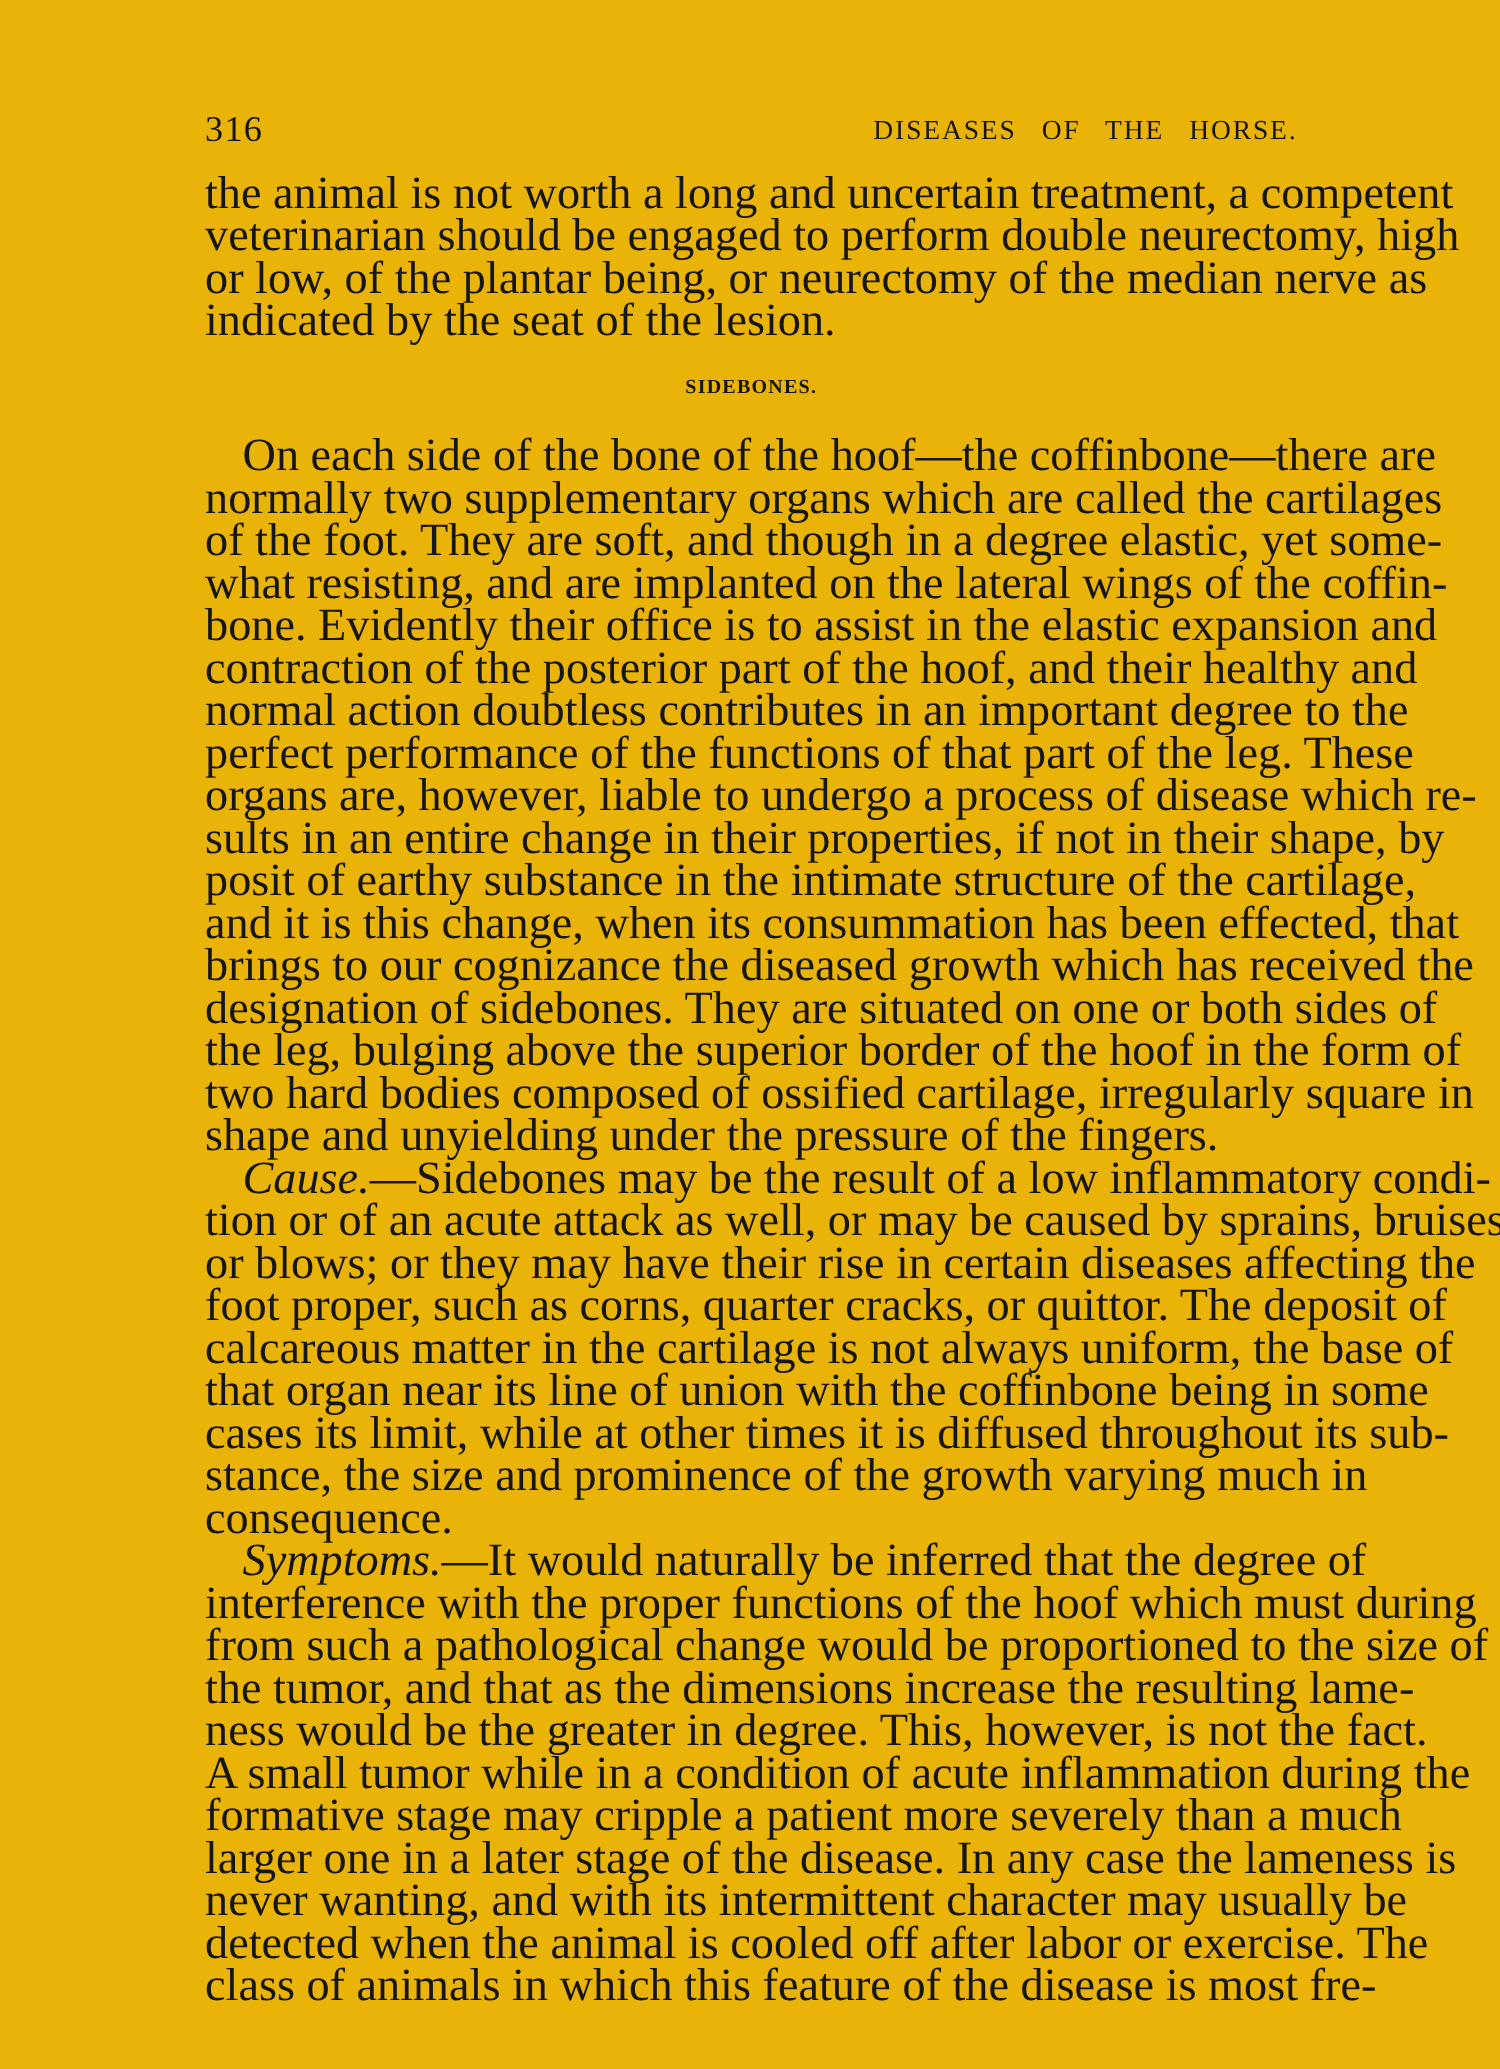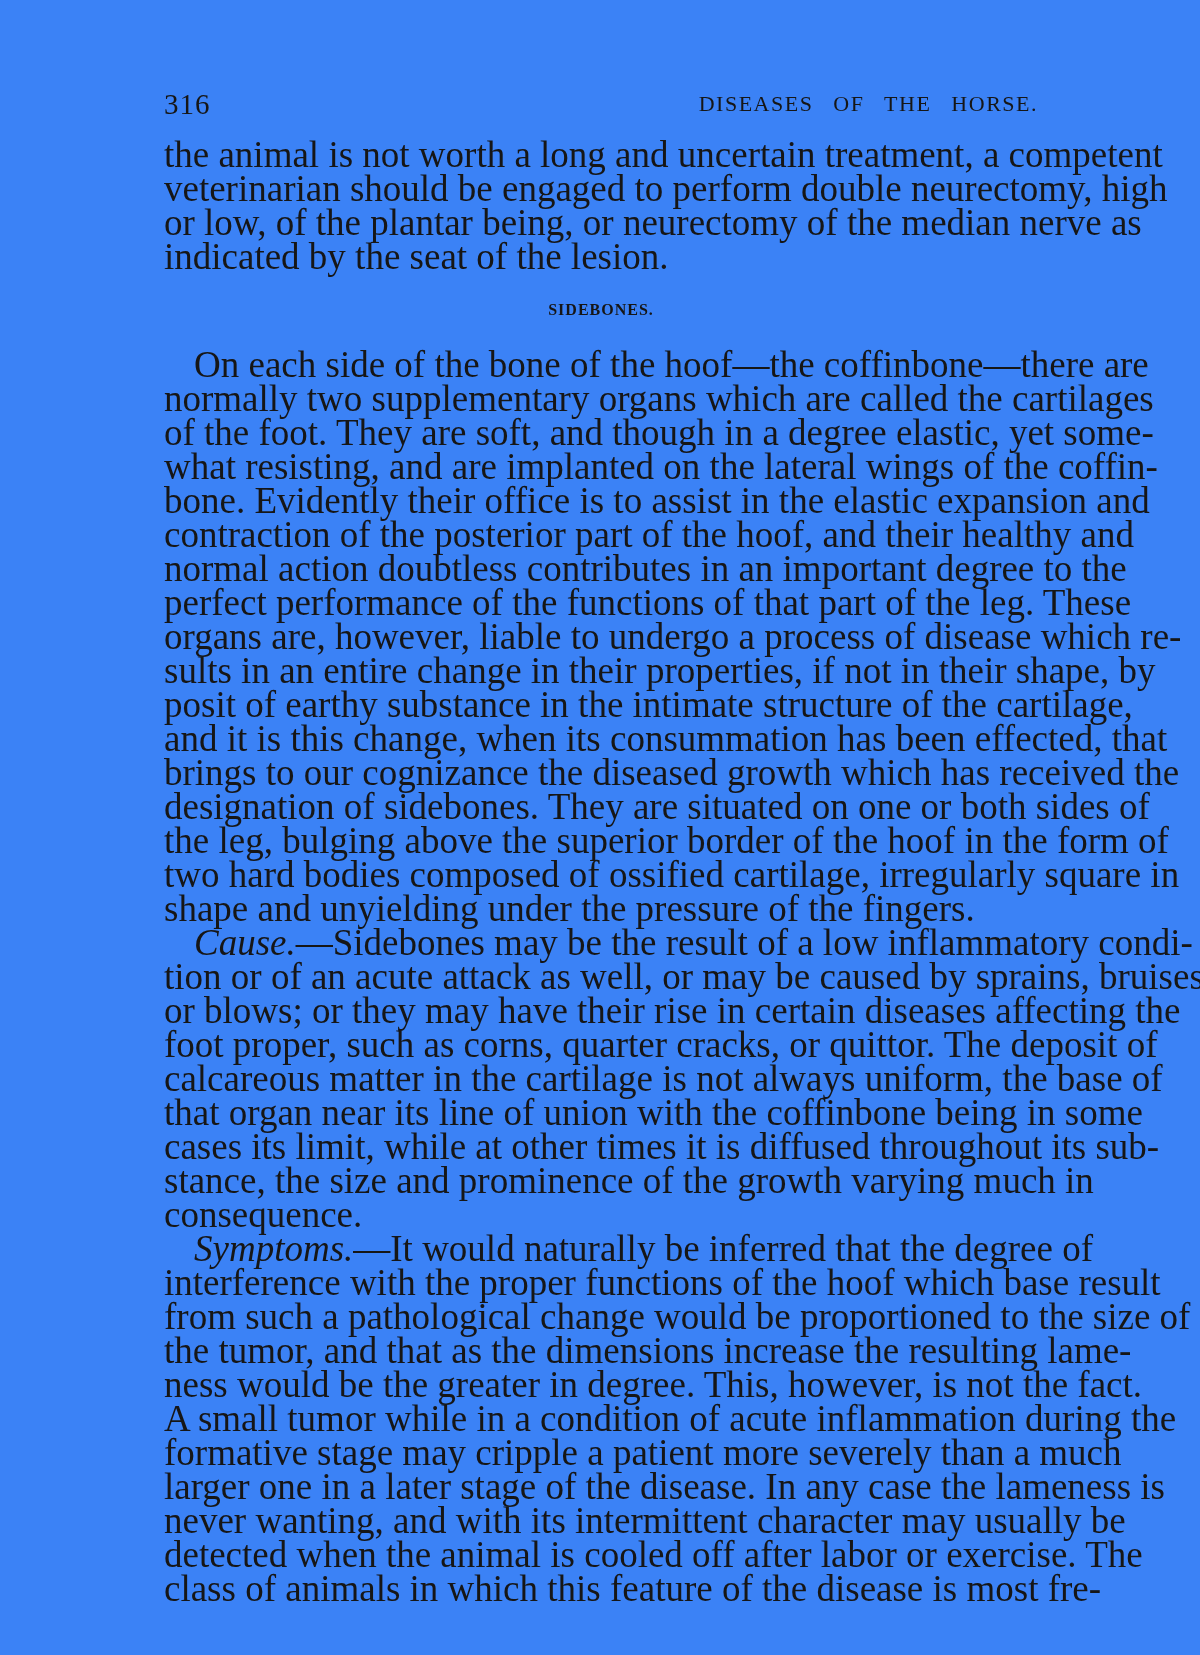--- a/index.html
+++ b/index.html
@@ -9,21 +9,21 @@
   }
   body {
     width: 1200px; height: 1655px;
     overflow: hidden;
     font-family: "Liberation Serif", "DejaVu Serif", serif;
     color: #161616;
   }
   .book-page {
     width: 1200px; height: 1655px;
     padding-top: 88px;
-    background: #3b82f6;
+    background: #eab308;
     position: relative;
   }
   .text-column {
     width: 874px;
     margin-left: 164px;
     position: relative;
   }
   .page-header {
     position: relative;
     height: 34px;
@@ -107,21 +107,21 @@
           <div class="line">or blows; or they may have their rise in certain diseases affecting the</div>
           <div class="line">foot proper, such as corns, quarter cracks, or quittor. The deposit of</div>
           <div class="line">calcareous matter in the cartilage is not always uniform, the base of</div>
           <div class="line">that organ near its line of union with the coffinbone being in some</div>
           <div class="line">cases its limit, while at other times it is diffused throughout its sub-</div>
           <div class="line">stance, the size and prominence of the growth varying much in</div>
           <div class="line para-end">consequence.</div>
         </div>
         <div class="paragraph">
           <div class="line indent"><i>Symptoms.</i>—It would naturally be inferred that the degree of</div>
-          <div class="line">interference with the proper functions of the hoof which base result</div>
+          <div class="line">interference with the proper functions of the hoof which must during</div>
           <div class="line">from such a pathological change would be proportioned to the size of</div>
           <div class="line">the tumor, and that as the dimensions increase the resulting lame-</div>
           <div class="line">ness would be the greater in degree. This, however, is not the fact.</div>
           <div class="line">A small tumor while in a condition of acute inflammation during the</div>
           <div class="line">formative stage may cripple a patient more severely than a much</div>
           <div class="line">larger one in a later stage of the disease. In any case the lameness is</div>
           <div class="line">never wanting, and with its intermittent character may usually be</div>
           <div class="line">detected when the animal is cooled off after labor or exercise. The</div>
           <div class="line">class of animals in which this feature of the disease is most fre-</div>
         </div>

